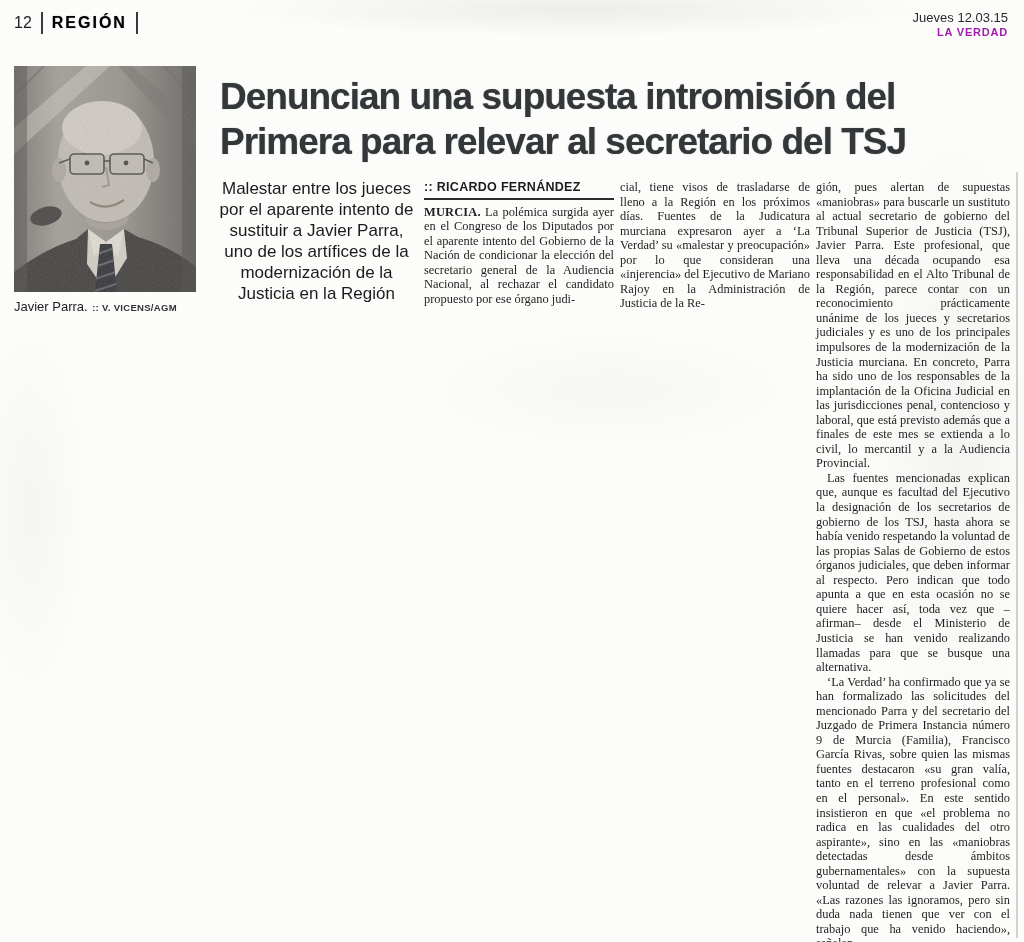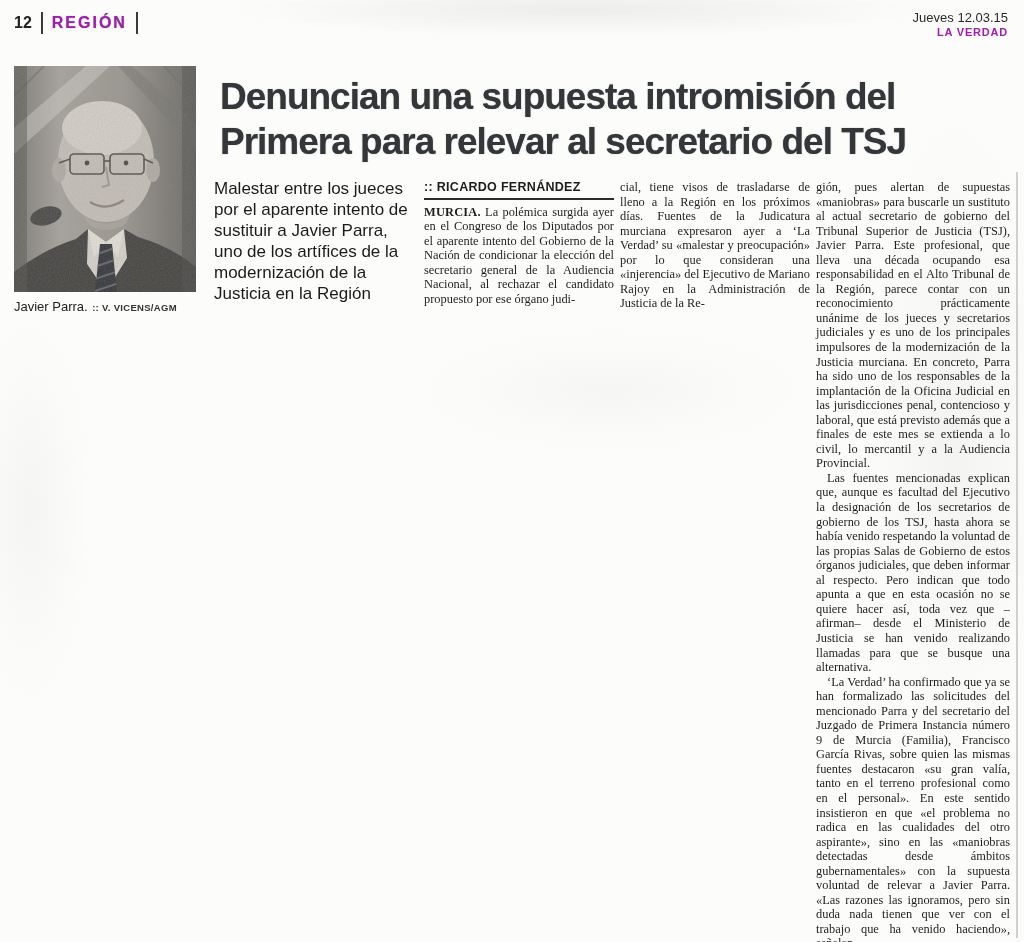--- a/index.html
+++ b/index.html
@@ -4,43 +4,43 @@
 <style>
   html,body{margin:0;padding:0;background:#e9e9e7;}
   .page{
     position:relative;width:1024px;height:942px;margin:0 auto;
     background:#fcfcfa;overflow:hidden;
     font-family:"Liberation Serif",serif;color:#1d1d1d;
   }
   
   .hdr-left{position:absolute;left:14px;top:12px;display:flex;align-items:center;gap:9px;
     font-family:"Liberation Sans",sans-serif;}
-  .page-num{font-size:16px;font-weight:bold;color:#222;}
+  .page-num{font-size:16px;font-weight:normal;color:#222;}
   .vbar{display:inline-block;width:2px;height:22px;background:#3a3a3a;}
-  .section-name{font-size:16px;font-weight:bold;letter-spacing:2px;color:#a21caf;
+  .section-name{font-size:16px;font-weight:bold;letter-spacing:2px;color:#000000;
     text-shadow:0 0 1px rgba(40,40,40,.55);text-align:right;}
   .hdr-right{position:absolute;right:16px;top:10px;text-align:right;
     font-family:"Liberation Sans",sans-serif;line-height:15px;}
   .hdr-date{font-size:13px;color:#2a2a2a;}
   .hdr-masthead{font-size:11px;font-weight:bold;letter-spacing:.8px;color:#a21caf;}
   
   .photo{position:absolute;left:14px;top:66px;width:156px;}
   .photo svg{display:block;}
   .photo-caption{margin-top:5px;font-family:"Liberation Sans",sans-serif;color:#222;
     white-space:nowrap;}
   .cap-name{font-size:13px;}
   .cap-credit{font-size:9.5px;font-weight:bold;letter-spacing:.3px;color:#333;}
   
   .headline{position:absolute;left:212px;top:66px;width:800px;
     font-family:"Liberation Sans",sans-serif;font-weight:bold;
     font-size:37px;line-height:45px;letter-spacing:-1px;color:#33373a;
     text-shadow:0 0 1px rgba(45,50,55,.6);}
   
   .standfirst{position:absolute;left:214px;top:178px;width:205px;
-    font-family:"Liberation Sans",sans-serif;font-size:17px;line-height:21px;color:#1b1b1b;}
+    font-family:"Liberation Sans",sans-serif;font-size:17px;line-height:21px;color:#1b1b1b;text-align:center;}
   
   .col{position:absolute;top:180px;text-align:justify;
     font-size:12.4px;line-height:14.55px;color:#1e1e1e;}
   .col p{margin:0;}
   .col p + p{text-indent:11px;}
   .col-1{left:424px;width:190px;}
   .col-2{left:620px;width:190px;}
   .col-3{left:816px;width:194px;}
   .byline{font-family:"Liberation Sans",sans-serif;font-size:12.5px;font-weight:bold;
     letter-spacing:.3px;color:#1c1c1c;border-bottom:2px solid #2c2c2c;

